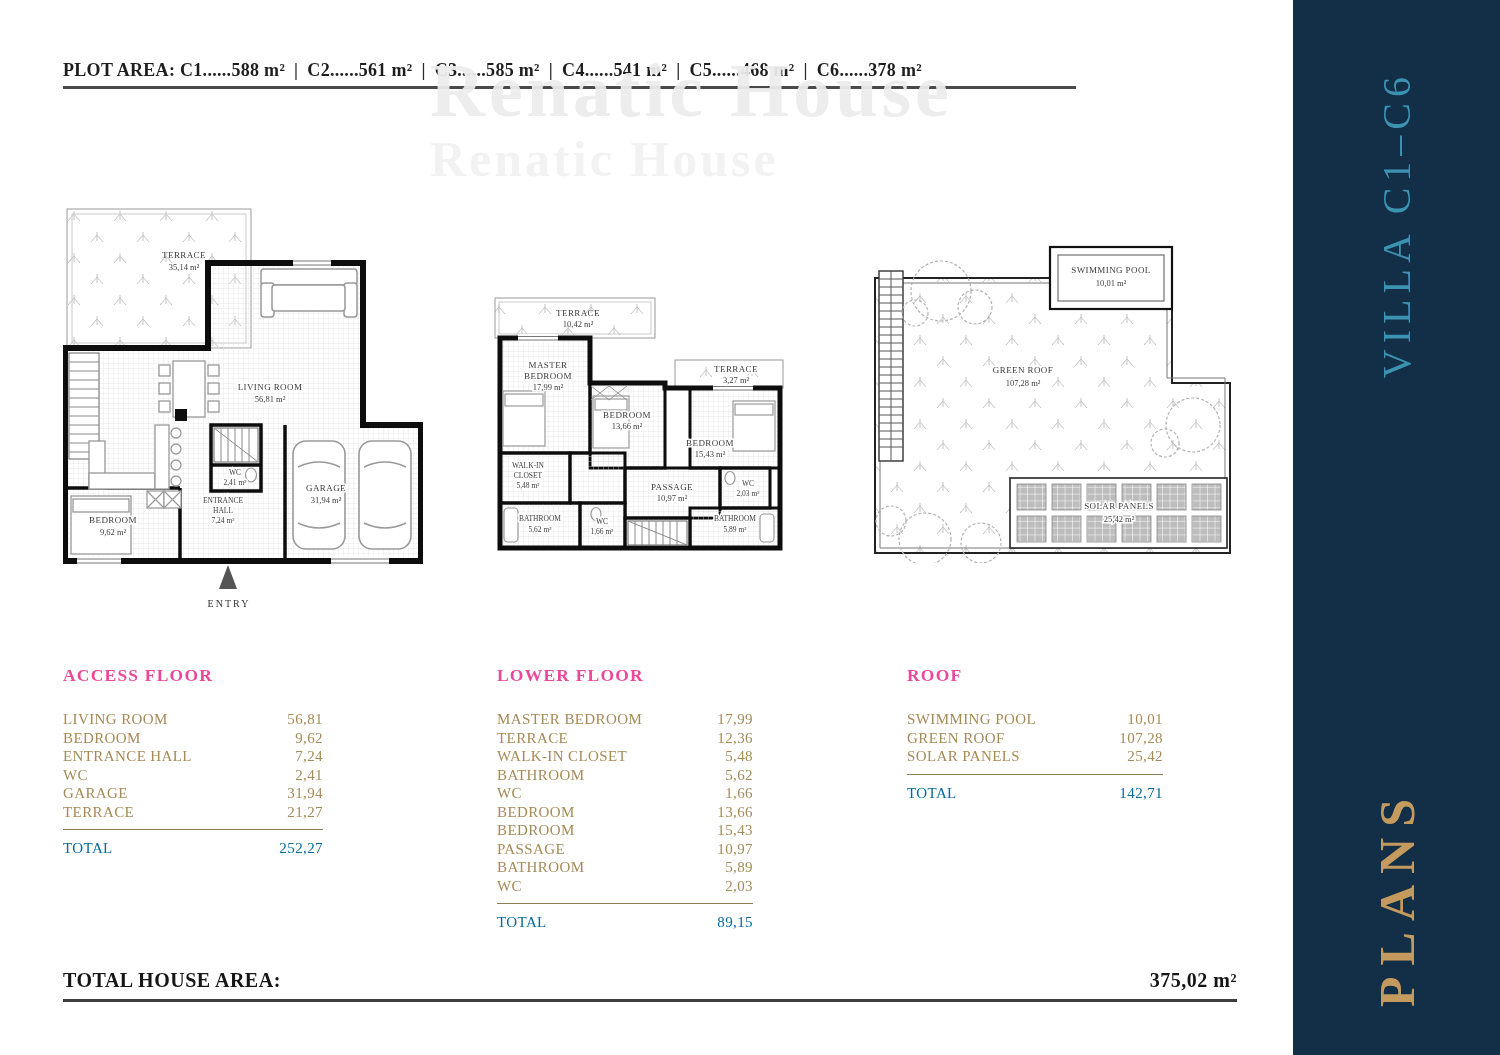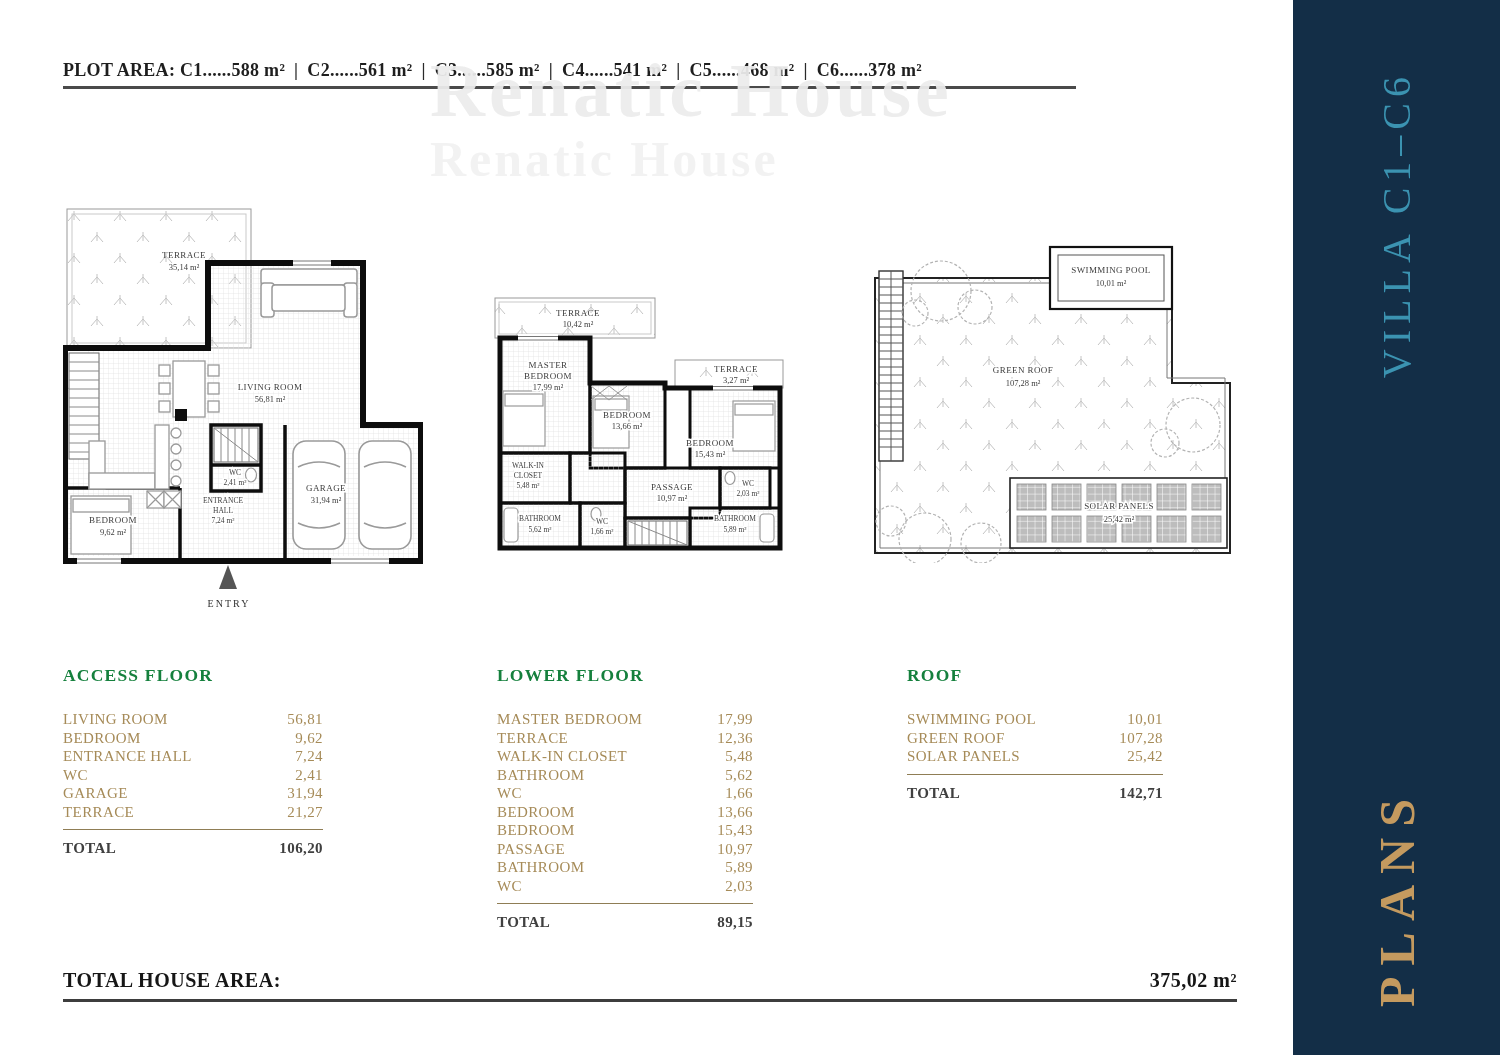--- a/index.html
+++ b/index.html
@@ -18,25 +18,25 @@
   
   svg{position:absolute;}
   svg text{font-family:"Liberation Serif","DejaVu Serif",serif;fill:#3d3d3d;text-anchor:middle;}
   .pl{font-size:9px;letter-spacing:.4px;}
   .pa{font-size:8.5px;}
   .ps{font-size:7.5px;}
   .halo{paint-order:stroke;stroke:#ffffff;stroke-width:3px;}
   .entry-t{font-size:10px;letter-spacing:2px;fill:#333;}
   
   .tbl{position:absolute;width:260px;}
-  .tbl .ttl{font-size:17.5px;font-weight:bold;color:#15803d;letter-spacing:1.2px;margin-bottom:24px;font-family:Liberation Serif, serif;}
+  .tbl .ttl{font-size:17.5px;font-weight:bold;color:#ec4899;letter-spacing:1.2px;margin-bottom:24px;font-family:Liberation Serif, serif;}
   .trow{display:flex;justify-content:space-between;font-size:15px;color:#a68b58;
         line-height:18.5px;letter-spacing:.4px;}
   .tdiv{border-top:1.5px solid #8f7d55;margin:8px 0 9px 0;}
-  .trow.total{font-weight:bold;color:#404040;}
+  .trow.total{font-weight:normal;color:#0369a1;}
   
   .foot{position:absolute;left:63px;top:969px;width:1174px;display:flex;
         justify-content:space-between;font-size:20px;font-weight:bold;color:#161616;letter-spacing:.5px;}
   .foot-rule{position:absolute;left:63px;top:999px;width:1174px;height:3px;background:#3d3d3d;}
   
   .side{position:absolute;left:1293px;top:0;width:207px;height:1055px;background:#132e47;}
   .vtext{position:absolute;left:0;width:207px;display:flex;align-items:center;justify-content:center;}
   .vtext span{writing-mode:vertical-rl;transform:rotate(180deg);white-space:nowrap;}
   .villa{top:30px;height:390px;}
   .villa span{font-size:40px;letter-spacing:6px;color:#3b93b1;}
@@ -345,21 +345,21 @@
         <span>GARAGE</span>
         <span>31,94</span>
       </div>
     <div class="trow">
         <span>TERRACE</span>
         <span>21,27</span>
       </div>
     <div class="tdiv"></div>
     <div class="trow total">
         <span>TOTAL</span>
-        <span>106,20</span>
+        <span>252,27</span>
       </div>
   </div>
 
   <div class="tbl" style="left:497px;top:665px;width:256px">
     <div class="ttl">LOWER FLOOR</div>
     <div class="trow">
         <span>MASTER BEDROOM</span>
         <span>17,99</span>
       </div>
     <div class="trow">

